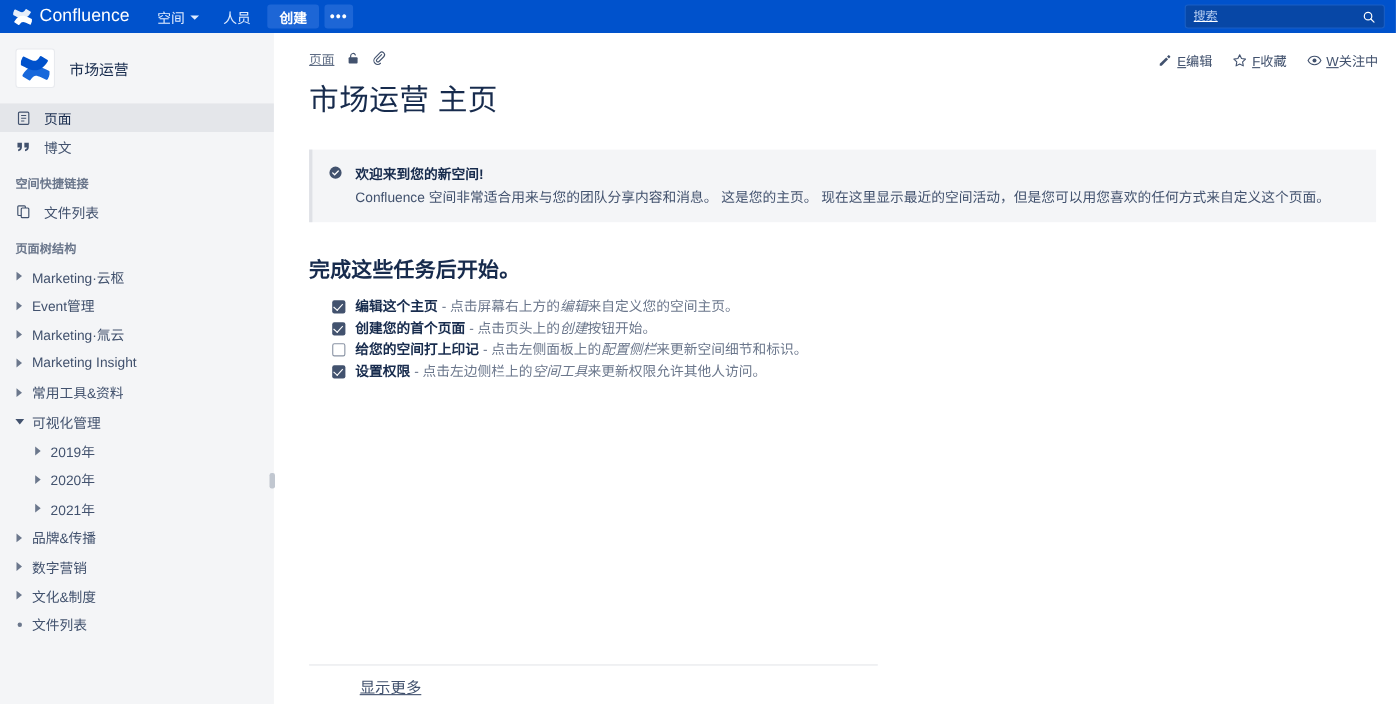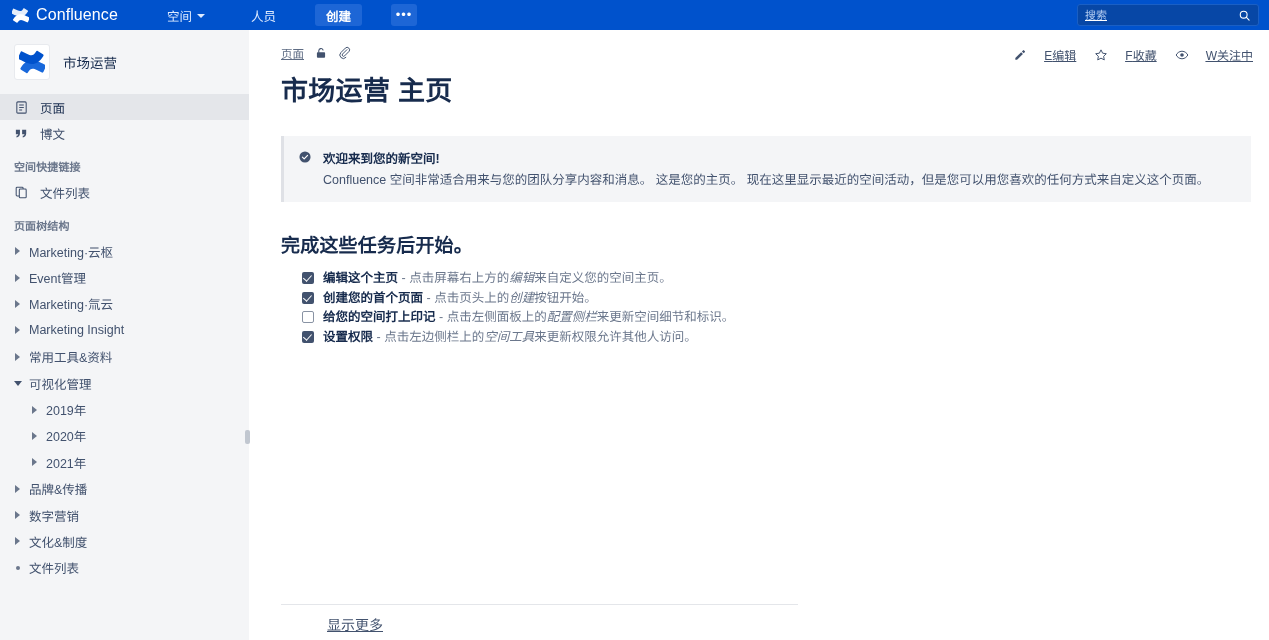--- a/index.html
+++ b/index.html
@@ -11,21 +11,20 @@
     overflow: hidden;
   }
 
   
   .topnav {
     position: absolute; top: 0; left: 0;
     width: 1269px; height: 30px;
     background: #0052cc;
     display: flex; align-items: center;
     color: #ffffff;
-    gap: 24px;
   }
   .brand {
     display: flex; align-items: center; gap: 7px;
     padding: 0 14px 0 12px; height: 30px;
   }
   .brand-logo { width: 17px; height: 17px; display: block; }
   .brand-name {
     font-size: 16px; letter-spacing: .1px; color: #fff; font-weight: 400;
     white-space: nowrap;
   }
@@ -136,38 +135,38 @@
   .main {
     position: absolute; top: 30px; left: 249px;
     width: 1020px; height: 610px; background: #ffffff;
     overflow: hidden;
   }
   .page-actions {
     position: absolute; right: 16px; top: 16px;
     display: flex; align-items: center; gap: 18px;
   }
   .act {
-    display: flex; align-items: center; gap: 17px;
-    font-size: 12px; color: #42526e; cursor: pointer; white-space: nowrap; text-decoration: underline;
+    display: flex; align-items: center; gap: 4px;
+    font-size: 12px; color: #42526e; cursor: pointer; white-space: nowrap;
   }
   .act .u { text-decoration: underline; }
   .act-ico { width: 14px; height: 14px; flex: none; }
 
   .breadcrumbs {
     display: flex; align-items: center; gap: 10px;
     padding: 19px 0 0 32px; height: 26px;
   }
   .crumb {
     font-size: 11.5px; color: #5e6c84; text-decoration: underline;
     cursor: pointer;
   }
   .crumb-ico { width: 14px; height: 14px; cursor: pointer; }
 
   .page-title {
-    font-size: 27px; font-weight: 700; color: #172b4d;
+    font-size: 27px; font-weight: 400; color: #172b4d;
     padding: 13px 0 0 32px; letter-spacing: .3px;
   }
 
   .banner {
     margin: 28px 0 0 32px; width: 970px;
     background: #f4f5f7; border-left: 3px solid #dfe1e6;
     padding: 12px 16px 13px 14px;
     display: flex; gap: 11px;
   }
   .banner-ico { width: 14px; height: 14px; margin-top: 2px; flex: none; }

